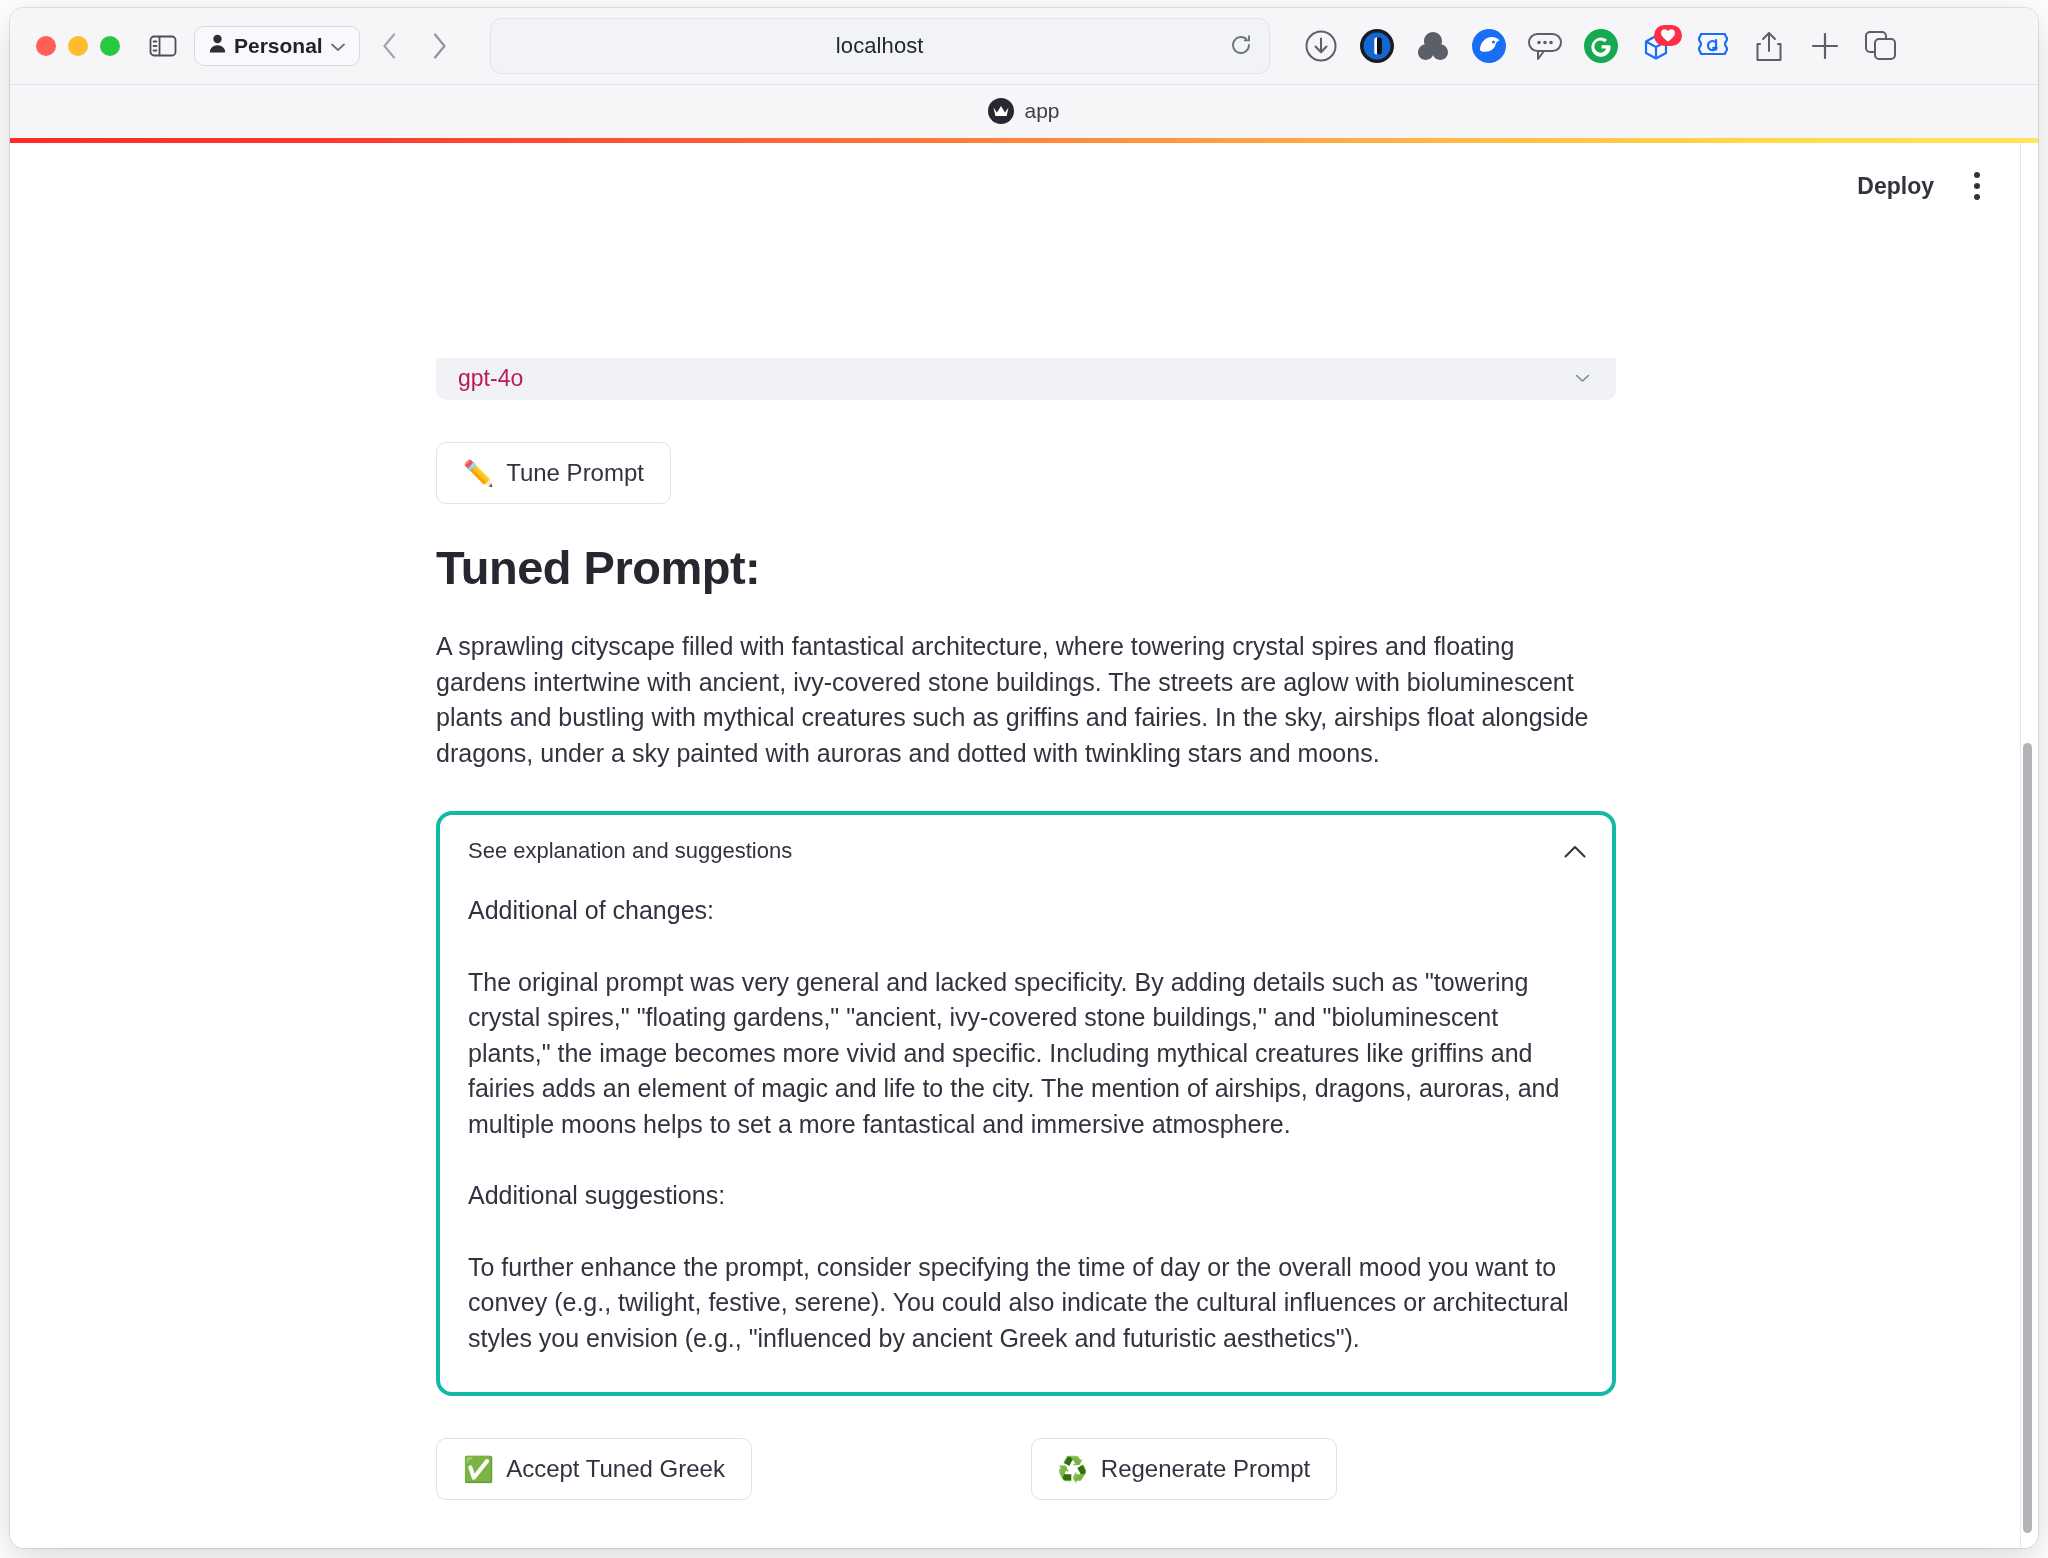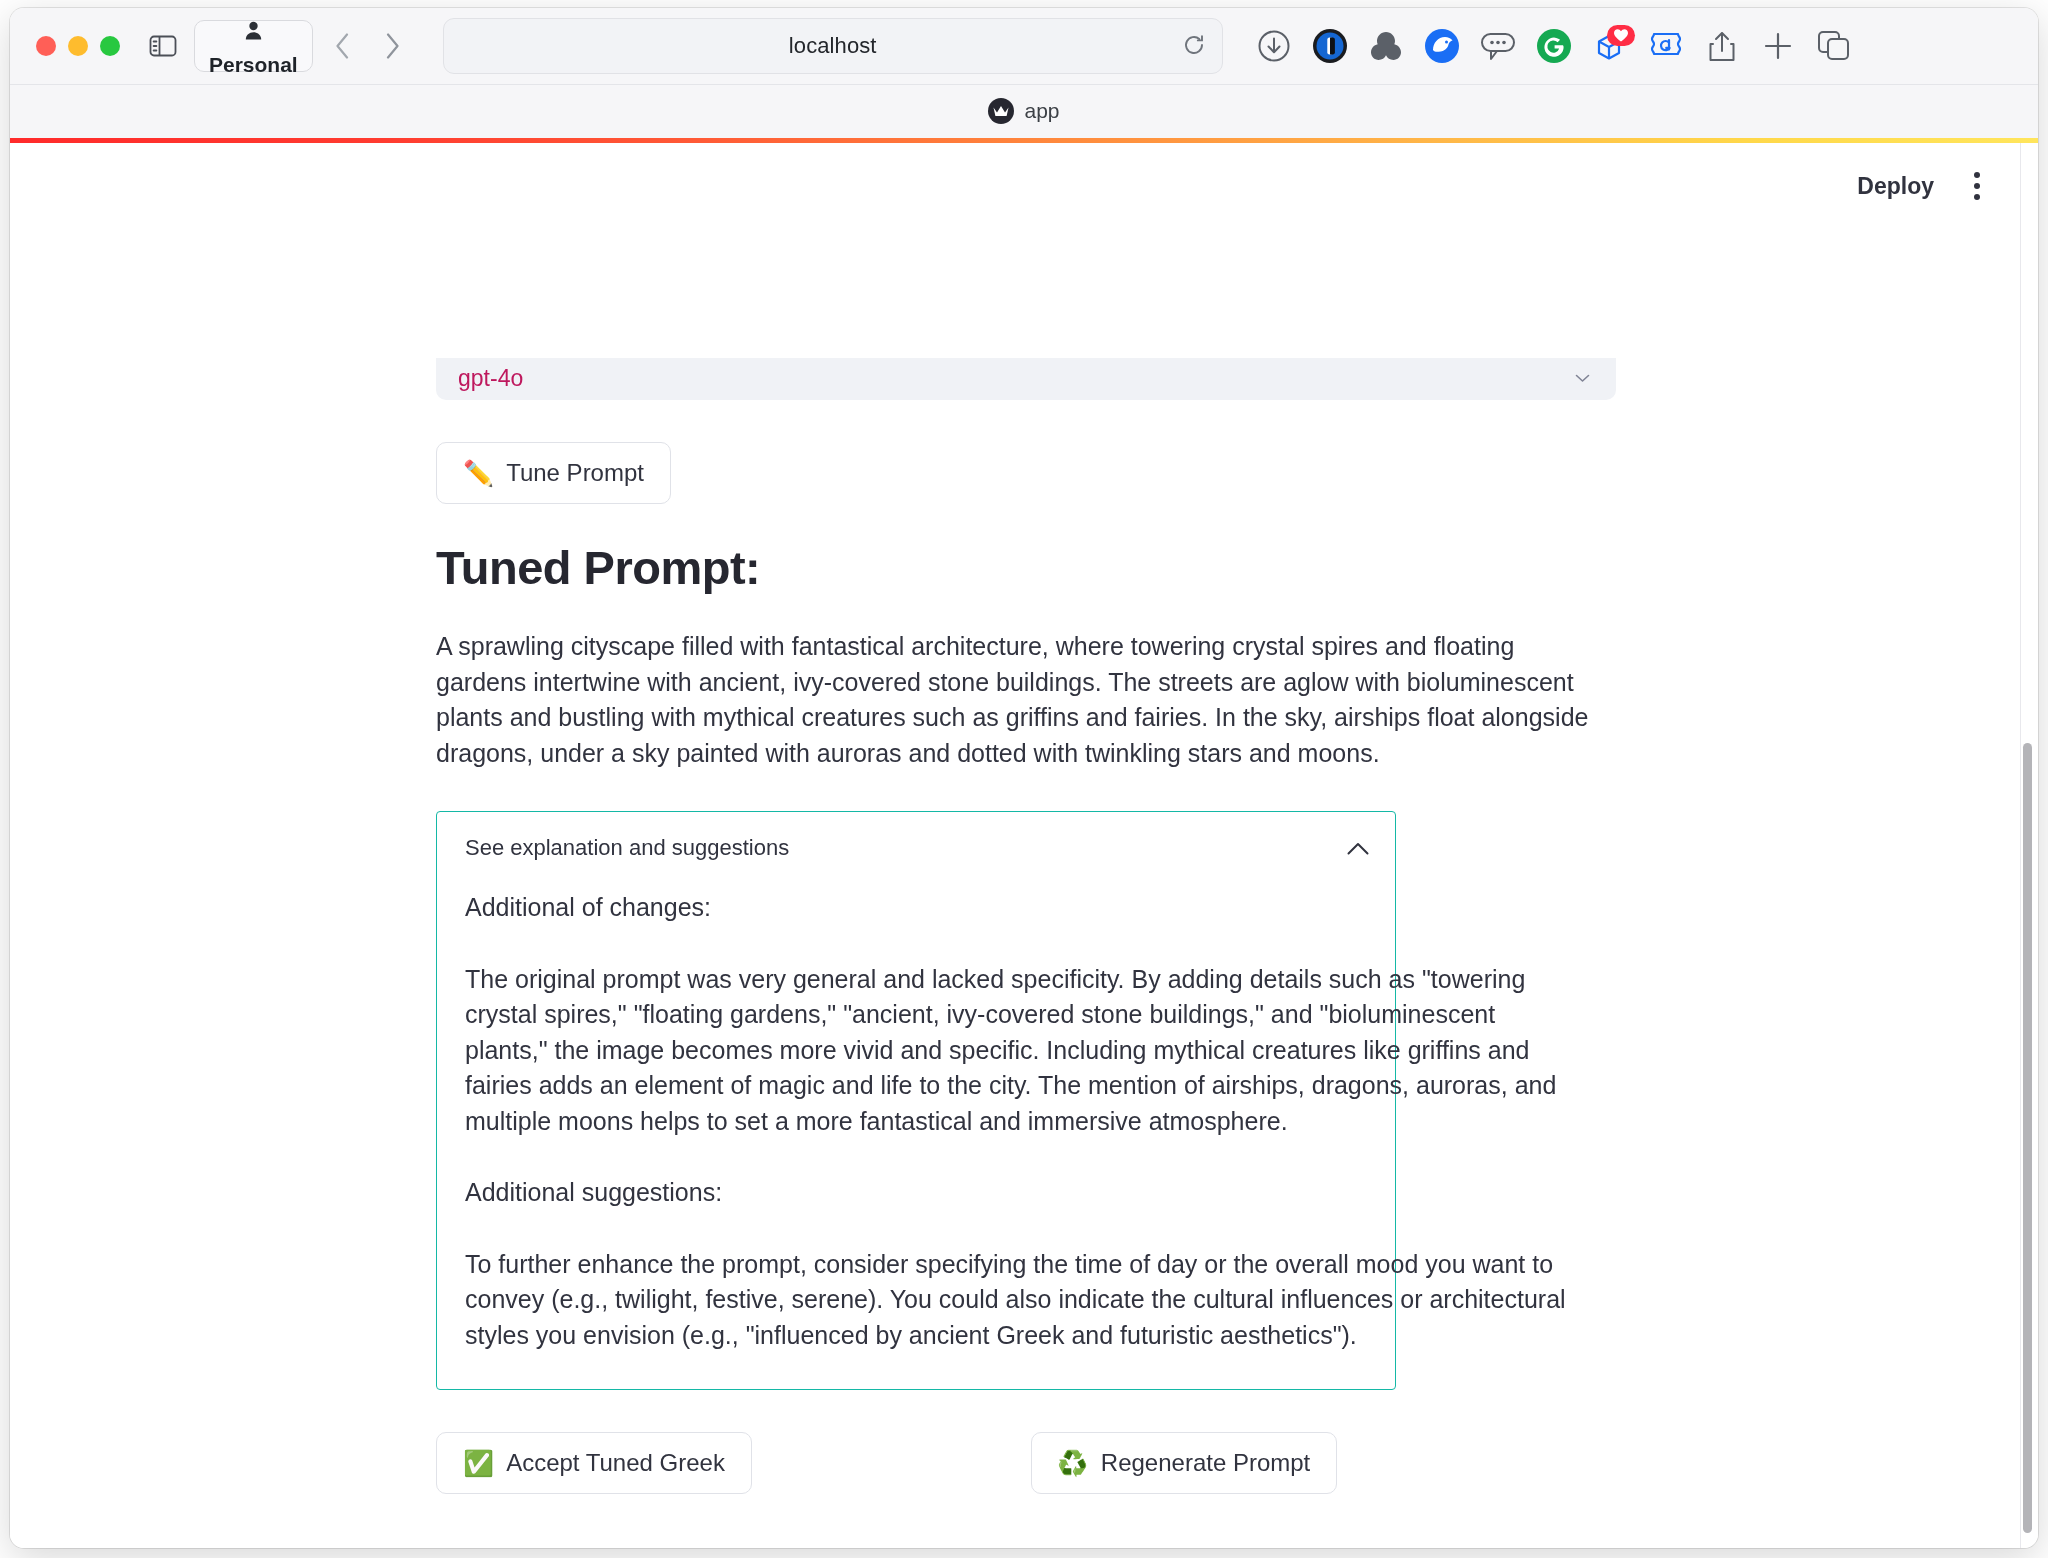--- a/index.html
+++ b/index.html
@@ -51,30 +51,29 @@
 
   .sidebar-toggle {
     width: 34px; height: 34px;
     display: flex; align-items: center; justify-content: center;
     margin-right: 14px;
     color: #4b4f57;
   }
 
   .profile-chip {
     display: flex; align-items: center; gap: 8px;
-    height: 52px;
+    height: 40px;
     padding: 0 14px 0 14px;
     border: 1px solid #d9dade;
     border-radius: 10px;
     background: #f9f9fb;
     color: #1f2329;
     font-size: 21px;
     font-weight: bold;
     margin-right: 12px;
-    flex-direction: column;
   }
   .profile-chip .chev { font-size: 15px; color: #6b7079; font-weight: normal; }
 
   .nav-arrows { display: flex; align-items: center; gap: 14px; margin-right: 18px; }
   .nav-arrow { width: 36px; height: 36px; display:flex; align-items:center; justify-content:center; color:#9aa0a8; }
 
   .url-bar {
     flex: 1 1 auto;
     height: 56px;
     max-width: 780px;
@@ -218,24 +217,24 @@
     margin-top: 34px;
     font-size: 25px;
     line-height: 1.42;
     color: #31333f;
     width: 1175px;
   }
 
   
   .expander {
     margin-top: 40px;
-    border: 1px solid #14b8a6;
-    border-radius: 4px;
+    border: 4px solid #14b8a6;
+    border-radius: 16px;
     background: #ffffff;
-    width: 960px;
+    width: 1180px;
   }
   .expander-header {
     height: 72px;
     display: flex; align-items: center; justify-content: space-between;
     padding: 0 26px 0 28px;
   }
   .expander-label { font-size: 22px; color: #31333f; }
   .expander-chev { color: #31333f; display:flex; align-items:center; }
   .expander-body { padding: 6px 28px 30px 28px; }
   .exp-p {

